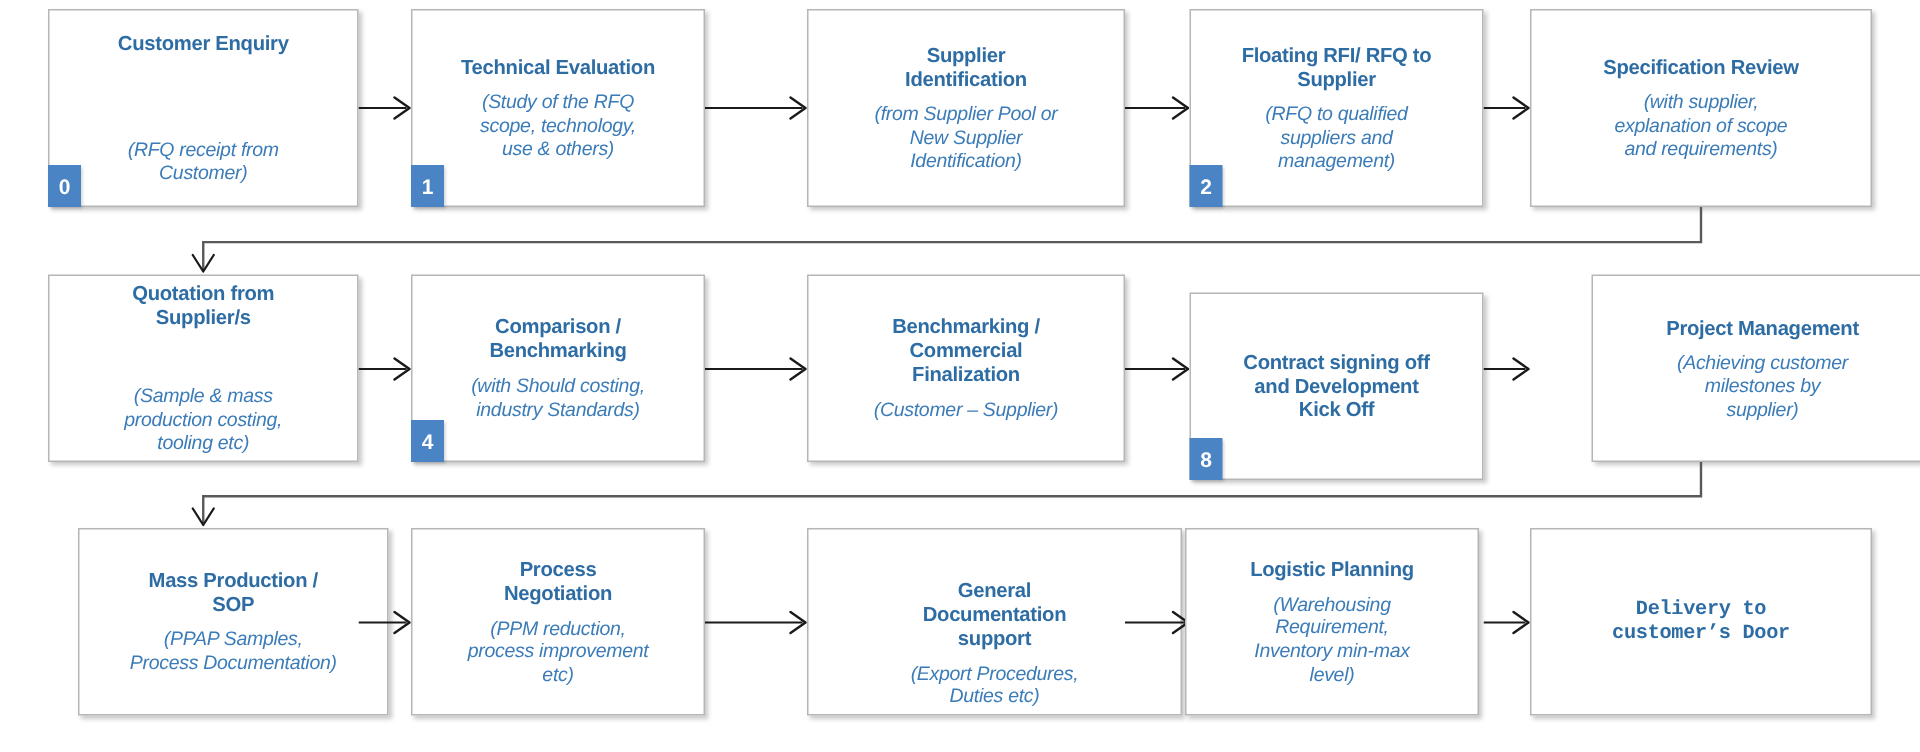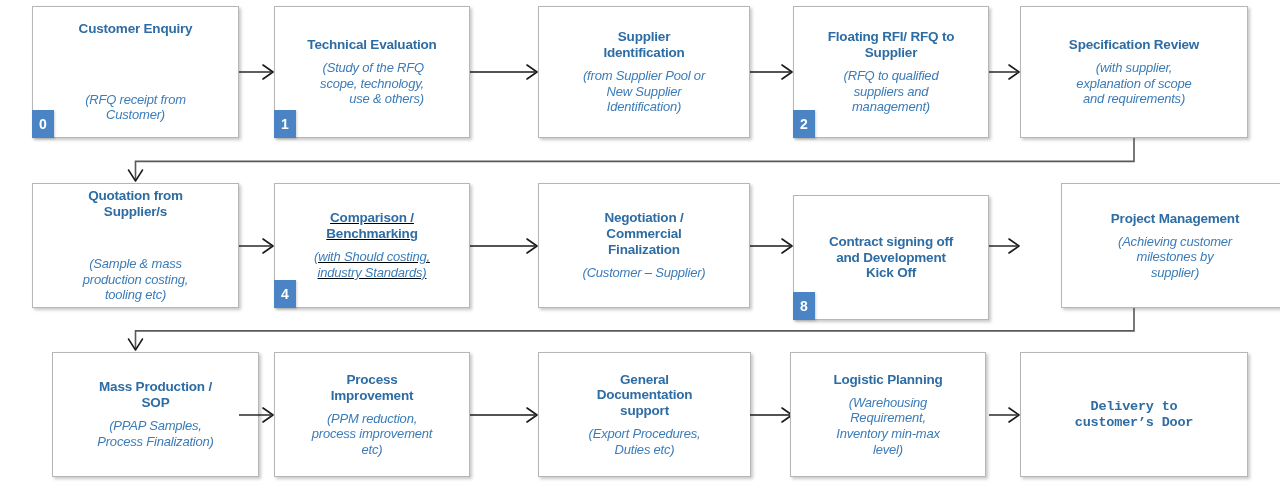--- a/index.html
+++ b/index.html
@@ -93,21 +93,21 @@
     <div class="node" style="left: 32px; top: 6px; width: 207px; height: 132px; gap: 48px;">
       <div class="title">Customer Enquiry</div>
       <div class="sub">(RFQ receipt from
 Customer)</div>
       <div class="badge">0</div>
     </div>
     <svg class="harrow" width="35" height="24" viewBox="0 0 35 24" style="left: 239px; top: 60px;">
       <path d="M0,12 L32,12" stroke="#1a1a1a" stroke-width="1.4" fill="none"></path>
       <path d="M24,5 L34,12 L24,19" stroke="#1a1a1a" stroke-width="1.6" fill="none" stroke-linecap="round" stroke-linejoin="round"></path>
     </svg>
-    <div class="node" style="left: 274px; top: 6px; width: 196px; height: 132px; text-align: right;">
+    <div class="node" style="left: 274px; top: 6px; width: 196px; height: 132px;">
       <div class="title">Technical Evaluation</div>
       <div class="sub">(Study of the RFQ
 scope, technology,
 use &amp; others)</div>
       <div class="badge">1</div>
     </div>
     <svg class="harrow" width="68" height="24" viewBox="0 0 68 24" style="left: 470px; top: 60px;">
       <path d="M0,12 L65,12" stroke="#1a1a1a" stroke-width="1.4" fill="none"></path>
       <path d="M57,5 L67,12 L57,19" stroke="#1a1a1a" stroke-width="1.6" fill="none" stroke-linecap="round" stroke-linejoin="round"></path>
     </svg>
@@ -148,33 +148,33 @@
       <div class="title">Quotation from
 Supplier/s</div>
       <div class="sub">(Sample &amp; mass
 production costing,
 tooling etc)</div>
     </div>
     <svg class="harrow" width="35" height="24" viewBox="0 0 35 24" style="left: 239px; top: 233.5px;">
       <path d="M0,12 L32,12" stroke="#1a1a1a" stroke-width="1.4" fill="none"></path>
       <path d="M24,5 L34,12 L24,19" stroke="#1a1a1a" stroke-width="1.6" fill="none" stroke-linecap="round" stroke-linejoin="round"></path>
     </svg>
-    <div class="node" style="left: 274px; top: 183px; width: 196px; height: 125px; text-decoration: underline;">
+    <div class="node" style="left: 274px; top: 183px; width: 196px; height: 125px;">
       <div class="title">Comparison /
 Benchmarking</div>
       <div class="sub">(with Should costing,
 industry Standards)</div>
       <div class="badge">4</div>
     </div>
     <svg class="harrow" width="68" height="24" viewBox="0 0 68 24" style="left: 470px; top: 233.5px;">
       <path d="M0,12 L65,12" stroke="#1a1a1a" stroke-width="1.4" fill="none"></path>
       <path d="M57,5 L67,12 L57,19" stroke="#1a1a1a" stroke-width="1.6" fill="none" stroke-linecap="round" stroke-linejoin="round"></path>
     </svg>
     <div class="node" style="left: 538px; top: 183px; width: 212px; height: 125px;">
-      <div class="title">Negotiation /
+      <div class="title">Benchmarking /
 Commercial
 Finalization</div>
       <div class="sub">(Customer – Supplier)</div>
     </div>
     <svg class="harrow" width="43" height="24" viewBox="0 0 43 24" style="left: 750px; top: 233.5px;">
       <path d="M0,12 L40,12" stroke="#1a1a1a" stroke-width="1.4" fill="none"></path>
       <path d="M32,5 L42,12 L32,19" stroke="#1a1a1a" stroke-width="1.6" fill="none" stroke-linecap="round" stroke-linejoin="round"></path>
     </svg>
     <div class="node" style="left: 793px; top: 183px; width: 196px; height: 125px; margin-top: 12px;">
       <div class="title">Contract signing off
@@ -193,38 +193,38 @@
 supplier)</div>
     </div>
     <svg class="wrap-connector" width="1280" height="50" viewBox="0 0 1280 50" style="left: 0px; top: 306px;">
       <path d="M1134,2 L1134,24.879999999999995 L135.5,24.879999999999995 L135.5,43" stroke="#595959" stroke-width="1.6" fill="none"></path>
       <path d="M128.5,33 L135.5,44 L142.5,33" stroke="#1a1a1a" stroke-width="1.5" fill="none" stroke-linecap="round" stroke-linejoin="round"></path>
     </svg>
     <div class="node" style="left: 32px; top: 352px; width: 207px; height: 125px; margin-left: 20px;">
       <div class="title">Mass Production /
 SOP</div>
       <div class="sub">(PPAP Samples,
-Process Finalization)</div>
+Process Documentation)</div>
     </div>
     <svg class="harrow" width="35" height="24" viewBox="0 0 35 24" style="left: 239px; top: 402.5px;">
       <path d="M0,12 L32,12" stroke="#1a1a1a" stroke-width="1.4" fill="none"></path>
       <path d="M24,5 L34,12 L24,19" stroke="#1a1a1a" stroke-width="1.6" fill="none" stroke-linecap="round" stroke-linejoin="round"></path>
     </svg>
     <div class="node" style="left: 274px; top: 352px; width: 196px; height: 125px;">
       <div class="title">Process
-Improvement</div>
+Negotiation</div>
       <div class="sub">(PPM reduction,
 process improvement
 etc)</div>
     </div>
     <svg class="harrow" width="68" height="24" viewBox="0 0 68 24" style="left: 470px; top: 402.5px;">
       <path d="M0,12 L65,12" stroke="#1a1a1a" stroke-width="1.4" fill="none"></path>
       <path d="M57,5 L67,12 L57,19" stroke="#1a1a1a" stroke-width="1.6" fill="none" stroke-linecap="round" stroke-linejoin="round"></path>
     </svg>
-    <div class="node" style="left: 538px; top: 352px; width: 213px; height: 125px;">
+    <div class="node" style="left: 538px; top: 352px; width: 250px; height: 125px; justify-content: flex-end;">
       <div class="title">General
 Documentation
 support</div>
       <div class="sub">(Export Procedures,
 Duties etc)</div>
     </div>
     <svg class="harrow" width="43" height="24" viewBox="0 0 43 24" style="left: 750px; top: 402.5px;">
       <path d="M0,12 L40,12" stroke="#1a1a1a" stroke-width="1.4" fill="none"></path>
       <path d="M32,5 L42,12 L32,19" stroke="#1a1a1a" stroke-width="1.6" fill="none" stroke-linecap="round" stroke-linejoin="round"></path>
     </svg>

